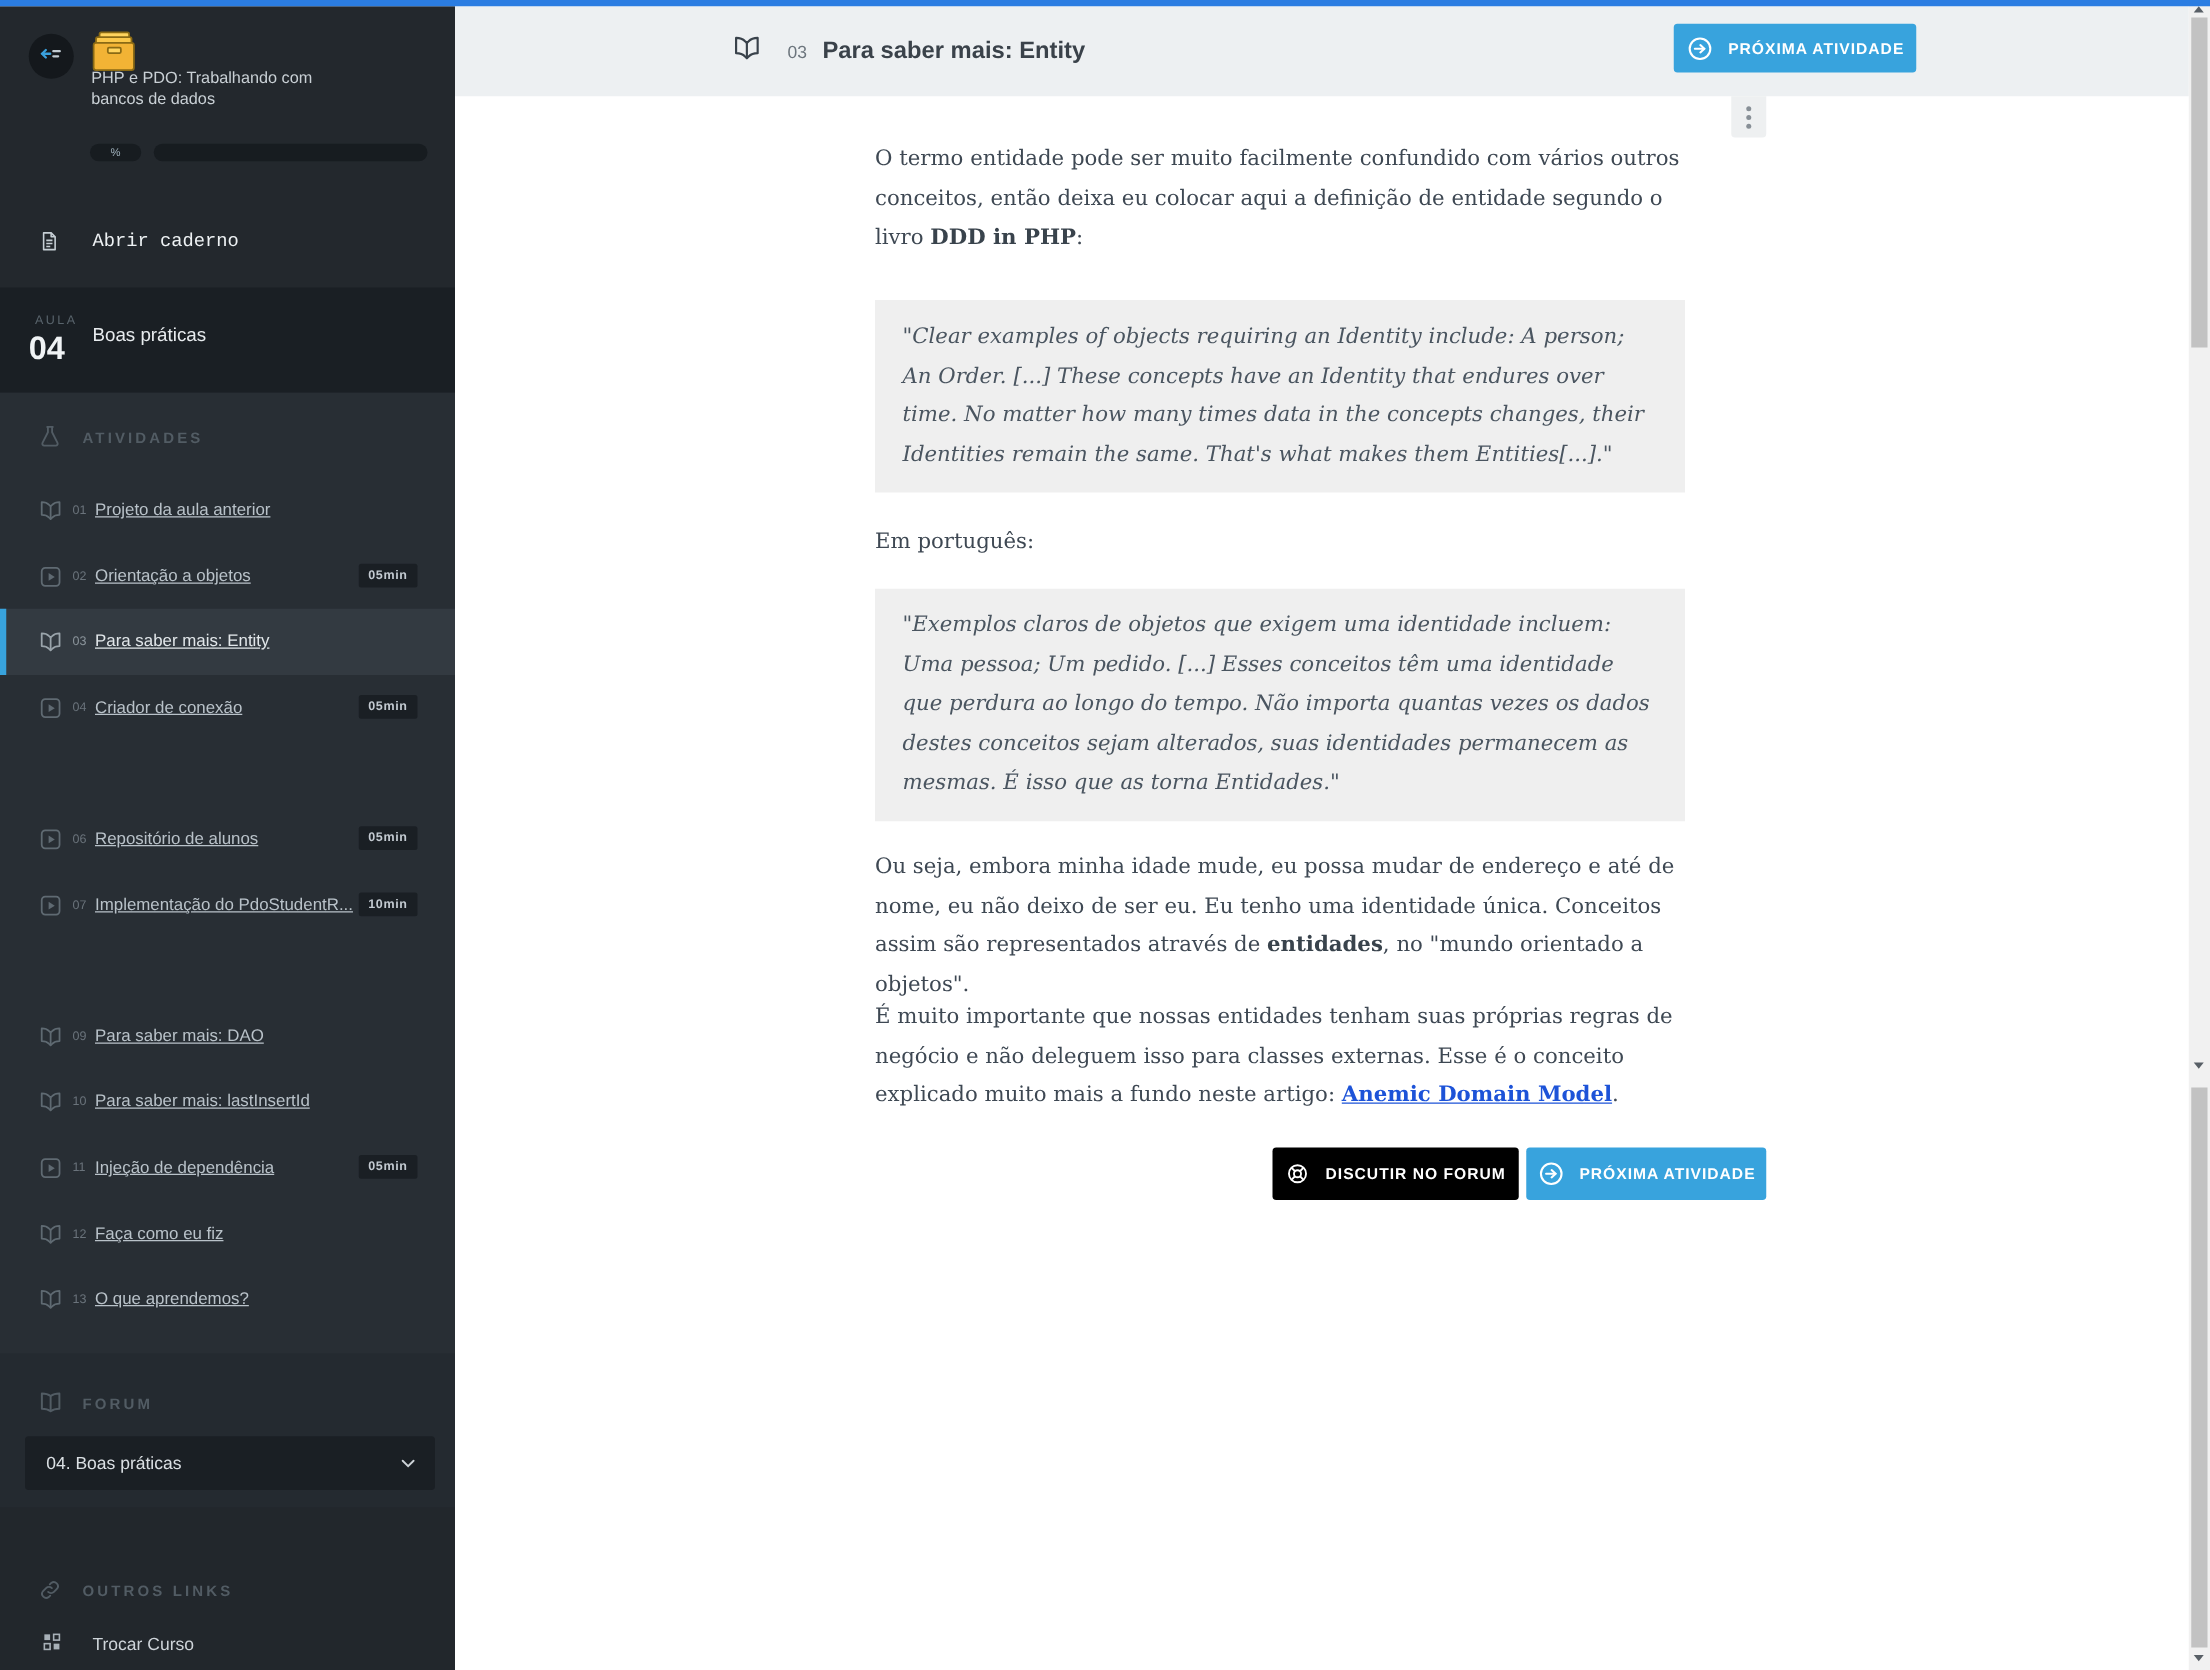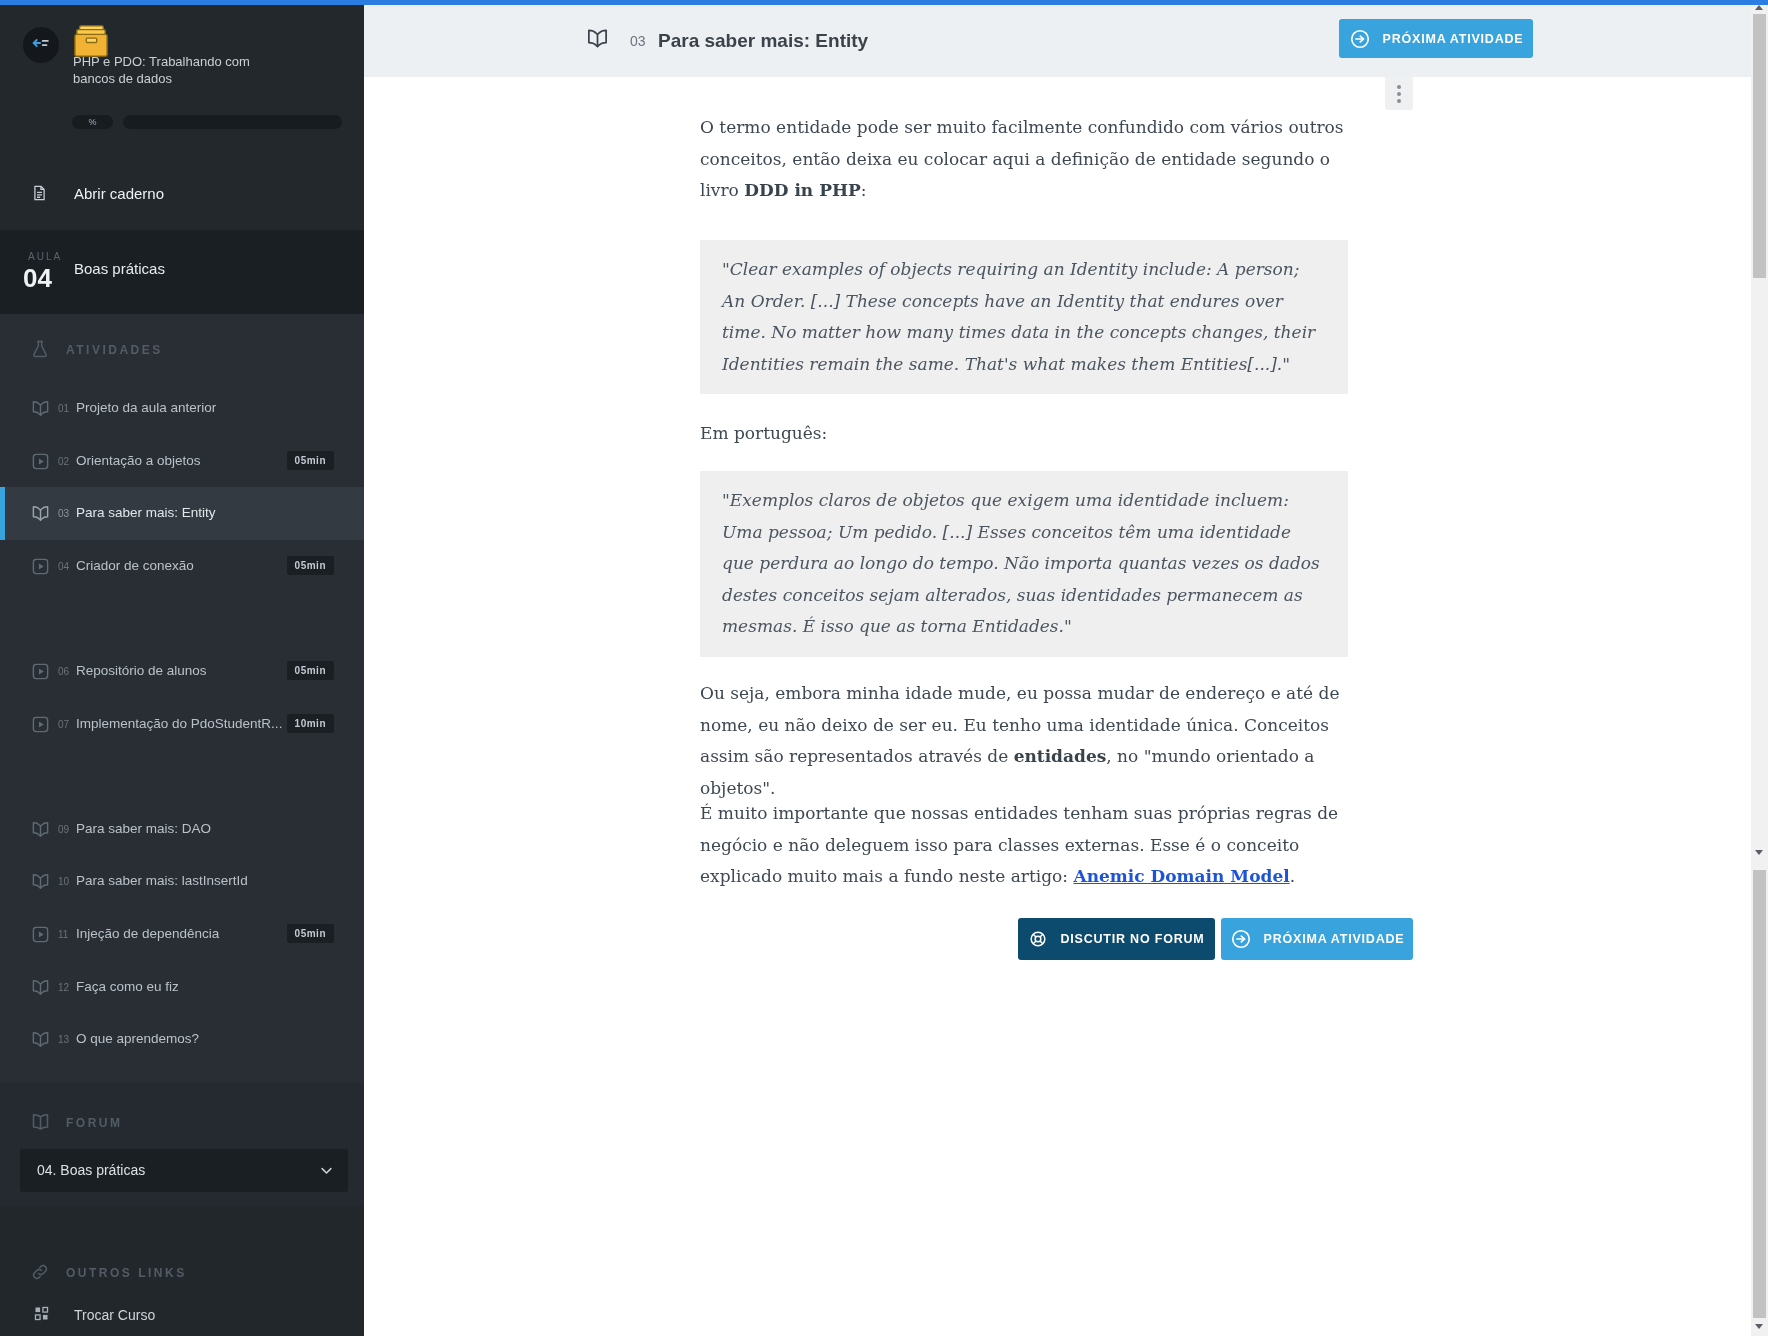--- a/index.html
+++ b/index.html
@@ -20,34 +20,34 @@
   .collapse-btn { position:absolute; left:23px; top:22px; width:36px; height:36px; border-radius:50%;
                   background:#14181c; display:flex; align-items:center; justify-content:center; cursor:pointer; }
   .course-icon  { position:absolute; left:72px; top:18px; }
   .course-title { position:absolute; left:73px; top:49px; width:218px; font-size:13px; line-height:16.5px; color:#c9d0d5; }
   .pct-badge    { position:absolute; left:72px; top:110px; width:41px; height:14px; border-radius:7px; background:#171c20;
                   color:#9fb0bb; font-size:9px; display:flex; align-items:center; justify-content:center; }
   .progress-track { position:absolute; left:123px; top:110px; width:219px; height:14px; border-radius:7px; background:#171c20; }
 
   .notebook-row { position:absolute; left:0; top:165px; width:364px; height:50px; cursor:pointer; }
   .notebook-row .ico { position:absolute; left:31px; top:13px; color:#c6cfd5; }
-  .notebook-row .lbl { position:absolute; left:74px; top:15px; font-size:15px; color:#eef2f4; }
+  .notebook-row .lbl { position:absolute; left:74px; top:15px; font-size:15px; color:#eef2f4;font-family:Liberation Mono, monospace; }
 
   .aula-label  { position:absolute; left:28px; top:246px; font-size:10px; letter-spacing:2px; color:#59646c; }
   .aula-number { position:absolute; left:23px; top:258px; font-size:26px; font-weight:bold; color:#f0f3f5; }
   .aula-title  { position:absolute; left:74px; top:255px; font-size:15px; color:#e8ecef; }
 
   .sect-head { position:absolute; left:0; width:364px; height:28px; }
   .sect-head .ico { position:absolute; left:30px; top:1px; color:#525c64; }
   .sect-head .lbl { position:absolute; left:66px; top:5px; font-size:12px; font-weight:bold; letter-spacing:2.5px; color:#525c64; }
 
   .sb-item { position:absolute; left:0; width:364px; height:53px; cursor:pointer; }
   .sb-item .ico { position:absolute; left:31px; top:17px; color:#5f6a72; }
   .sb-item .num { position:absolute; left:58px; top:21px; font-size:10px; color:#6a737b; }
-  .sb-item .lbl { position:absolute; left:76px; top:18px; font-size:13.5px; color:#b9c2c9; white-space:nowrap; }
+  .sb-item .lbl { position:absolute; left:76px; top:18px; font-size:13.5px; color:#b9c2c9; white-space:nowrap;text-decoration:underline; }
   .sb-item .dur { position:absolute; right:30px; top:16px; background:#1a1f24; color:#c3cad1; font-size:10px;
                   font-weight:bold; letter-spacing:.5px; padding:4px 8px; border-radius:2px; }
   .sb-item.selected { background:#333a41; border-left:5px solid #38a3dd; }
   .sb-item.selected .ico { left:26px; color:#9aa4ab; }
   .sb-item.selected .num { left:53px; color:#8b949b; }
   .sb-item.selected .lbl { left:71px; color:#e2e7ea; }
 
   .aulas-dropdown { position:absolute; left:20px; top:1144px; width:328px; height:43px; background:#1a1f24;
                     border-radius:3px; cursor:pointer; }
   .aulas-dropdown .lbl { position:absolute; left:17px; top:13px; font-size:14px; color:#dbe0e4; }
@@ -61,21 +61,21 @@
   .main { position:absolute; left:364px; top:5px; width:1387px; height:1331px; background:#fff; }
   .main-header { position:absolute; left:0; top:0; width:1387px; height:72px; background:#edf0f2; }
   .mh-book  { position:absolute; left:222px; top:22px; color:#39424b; }
   .mh-num   { position:absolute; left:266px; top:28px; font-size:14px; color:#6c757d; }
   .mh-title { position:absolute; left:294px; top:25px; font-size:19px; font-weight:bold; color:#3a424a; }
 
   .btn { display:flex; align-items:center; justify-content:center; gap:12px; border:none; border-radius:3px;
          color:#fff; font-family:"Liberation Sans",sans-serif; font-size:12.5px; font-weight:bold;
          letter-spacing:.8px; cursor:pointer; }
   .btn-blue { background:#38a3dd; }
-  .btn-gray { background:#0c4a6e;text-align:center; }
+  .btn-gray { background:#000000;text-align:center; }
   .next-top { position:absolute; left:975px; top:14px; width:194px; height:39px; }
 
   .kebab { position:absolute; left:1021px; top:72px; width:28px; height:33px; background:#eef0f1;
            border-radius:0 0 3px 3px; cursor:pointer; display:flex; flex-direction:column;
            align-items:center; justify-content:center; gap:3px; }
   .kebab i { width:4px; height:4px; border-radius:50%; background:#878f96; }
 
   .lesson { position:absolute; left:336px; top:0; width:648px;
             font-family:"DejaVu Serif", serif; font-size:17px; line-height:31.5px; color:#3e4853; }
   .para { position:absolute; left:0; width:648px; }

